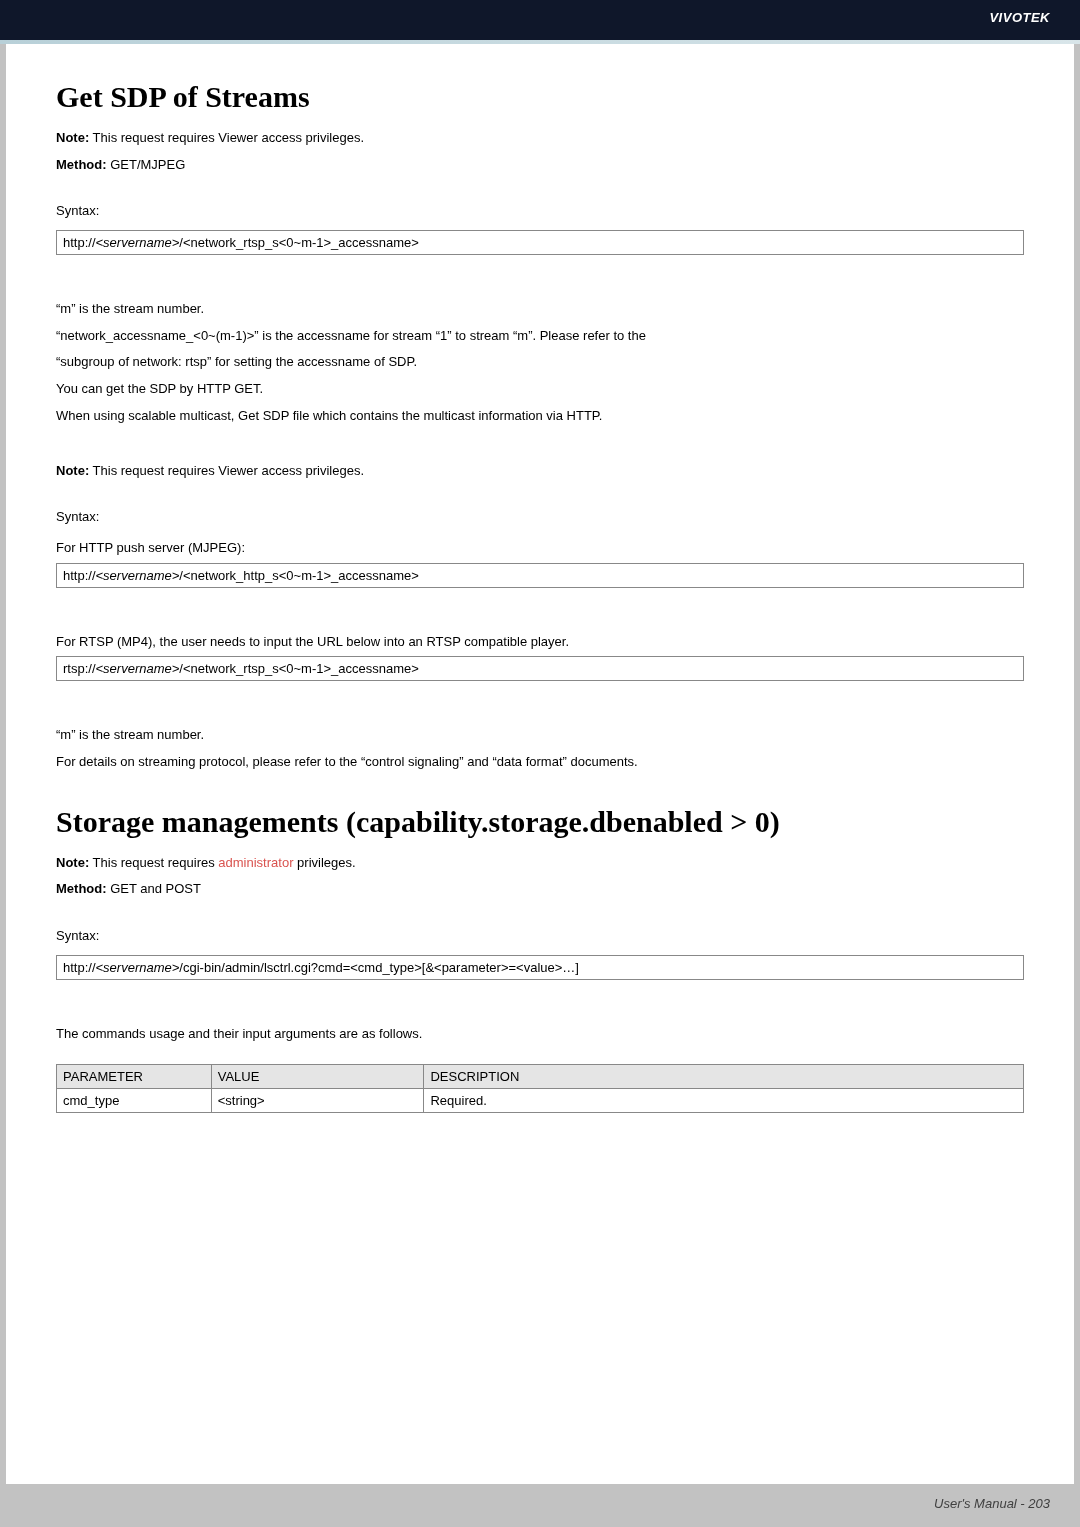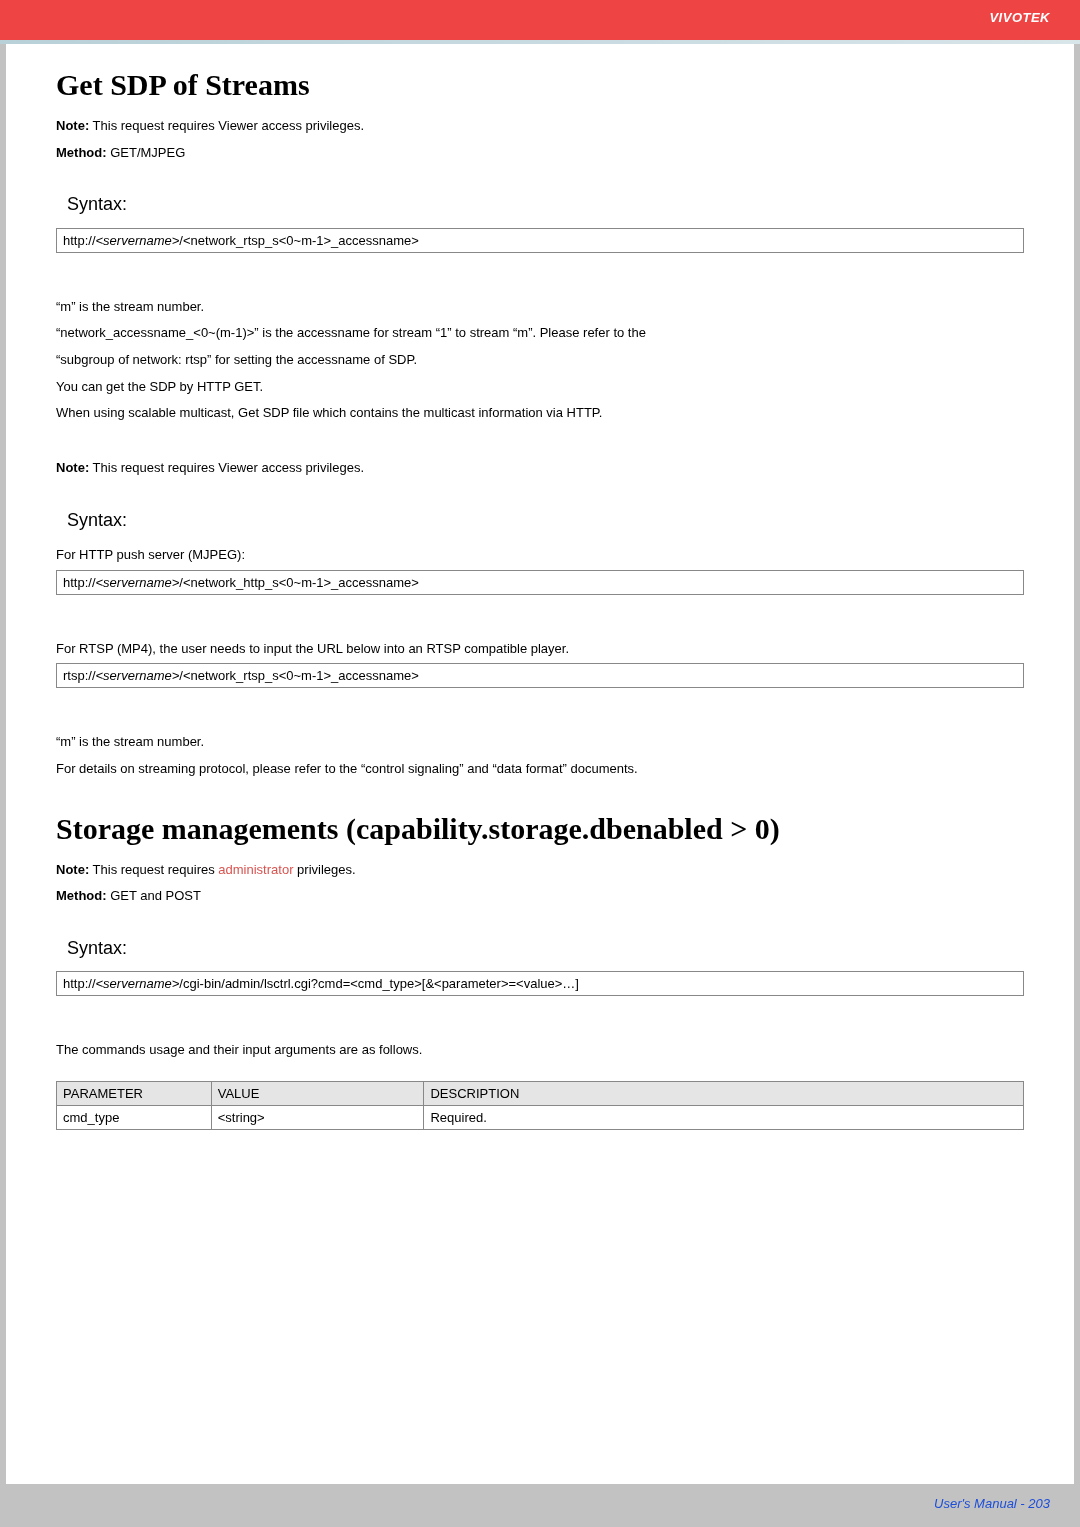--- a/index.html
+++ b/index.html
@@ -8,65 +8,64 @@
     font-family: Verdana, Geneva, sans-serif;
     display: flex;
     justify-content: center;
     padding: 0;
   }
   .page-wrapper {
     width: 1080px;
     background: #c2c2c2;
   }
   .top-bar {
-    background: #ef4444;
+    background: #0f172a;
     height: 40px;
     position: relative;
   }
   .brand {
     position: absolute;
     right: 30px;
     top: 10px;
     color: #fff;
     font-weight: bold;
     font-style: italic;
     font-size: 13px;
     letter-spacing: 0.5px;
   }
   .gradient-line {
     height: 4px;
     background: linear-gradient(to right, #b8d0d8 0%, #d8e5e9 100%);
   }
   .page {
     background: #fff;
     margin: 0 6px;
-    padding: 24px 50px 10px 50px;
+    padding: 36px 50px 10px 50px;
     min-height: 1440px;
   }
   h1 {
     font-family: "Times New Roman", Times, serif;
     font-weight: bold;
     font-size: 30px;
     color: #000;
     margin-bottom: 12px;
   }
   .p-line {
     font-size: 13px;
     color: #000;
     line-height: 1.9;
     margin-bottom: 2px;
   }
   .bold { font-weight: bold; }
   .red { color: #d9534f; }
   .italic { font-style: italic; }
   .syntax-label {
-    font-size: 18px;
+    font-size: 13px;
     margin-top: 22px;
     margin-bottom: 6px;
-    margin-left: 11px;
   }
   .code-box {
     border: 1px solid #888;
     padding: 4px 6px;
     font-size: 13px;
     color: #000;
     font-family: Verdana, Geneva, sans-serif;
     margin-bottom: 22px;
   }
   .section-gap {
@@ -92,21 +91,21 @@
   }
   .footer-bar {
     background: #c2c2c2;
     height: 47px;
     position: relative;
   }
   .footer-text {
     position: absolute;
     right: 30px;
     top: 12px;
-    color: #1d4ed8;
+    color: #404040;
     font-style: italic;
     font-size: 13px;
   }
 </style>
 </head>
 <body>
 
 <div class="page-wrapper">
 
   <div class="top-bar">

